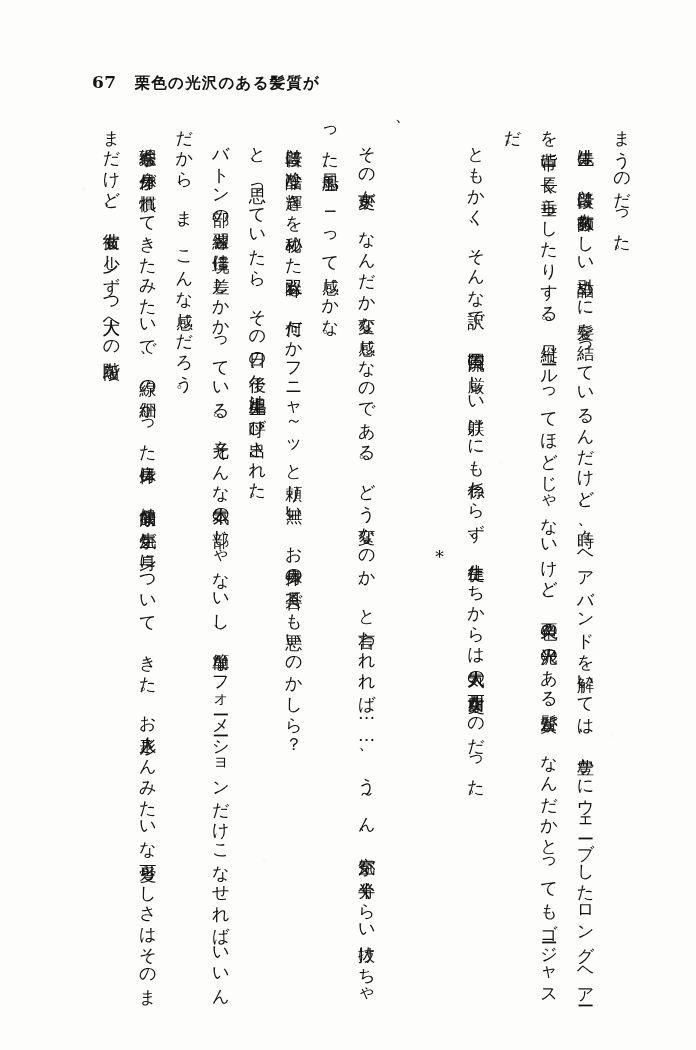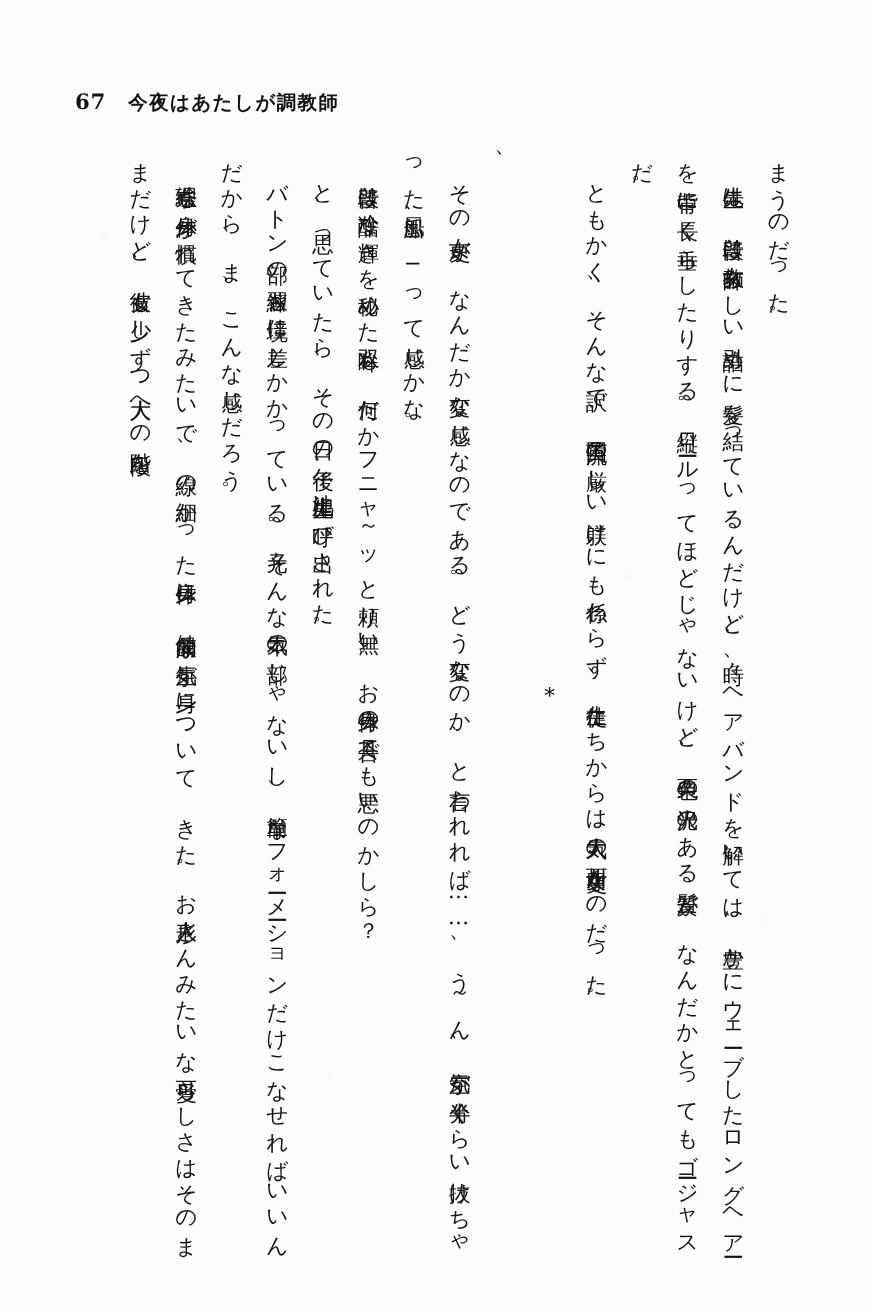--- a/index.html
+++ b/index.html
@@ -37,21 +37,21 @@
   .running-head {
     position: absolute;
     top: 72px;
     left: 0;
     right: 0;
     height: 26px;
     display: flex;
     flex-direction: row;
     align-items: baseline;
     justify-content: flex-start;
-    padding-left: 60px;
+    padding-left: 92px;
     font-size: 16.5px;
     letter-spacing: 0.5px;
   }
   .page-number {
     font-weight: bold;
     font-size: 17px;
     margin-right: 18px;
     font-family: "DejaVu Serif", "Liberation Serif", serif;
   }
   .head-title {
@@ -90,21 +90,21 @@
     text-align: center;
   }
 </style>
 </head>
 <body>
 
 <div class="page">
 
   <div class="running-head">
     <span class="page-number">67</span>
-    <span class="head-title">今夜はあたしが調教師</span>
+    <span class="head-title">栗色の光沢のある髪質が</span>
   </div>
 
   <div class="body-block">
     <p>まうのだった。</p>
     <p class="indent">先生は、普段は女教師らしい引詰めに髪を結っているんだけど、時々、ヘアバンドを解いては、豊かにウェーブしたロングヘアーを背中に長く垂らしたりする。縦ロールってほどじゃないけど、栗色の光沢のある髪質が、なんだかとってもゴージャスだ。</p>
     <p class="indent">ともかく、そんな訳で、英国流の厳しい躾けにも係わらず、生徒たちからは大人気の川西女史なのだった。</p>
     <p class="scene-break">*</p>
     <p>、</p>
     <p class="indent">その女史が、なんだか変な感じなのである。どう変なのか、と言われれば……、う～ん、空気が半分くらい抜けちゃった風船、──って感じかな。</p>
     <p class="indent">普段は冷酷な輝きを秘めた双眸も、何だかフニャ～ッと頼り無い。お身体の具合でも悪いのかしら？</p>

